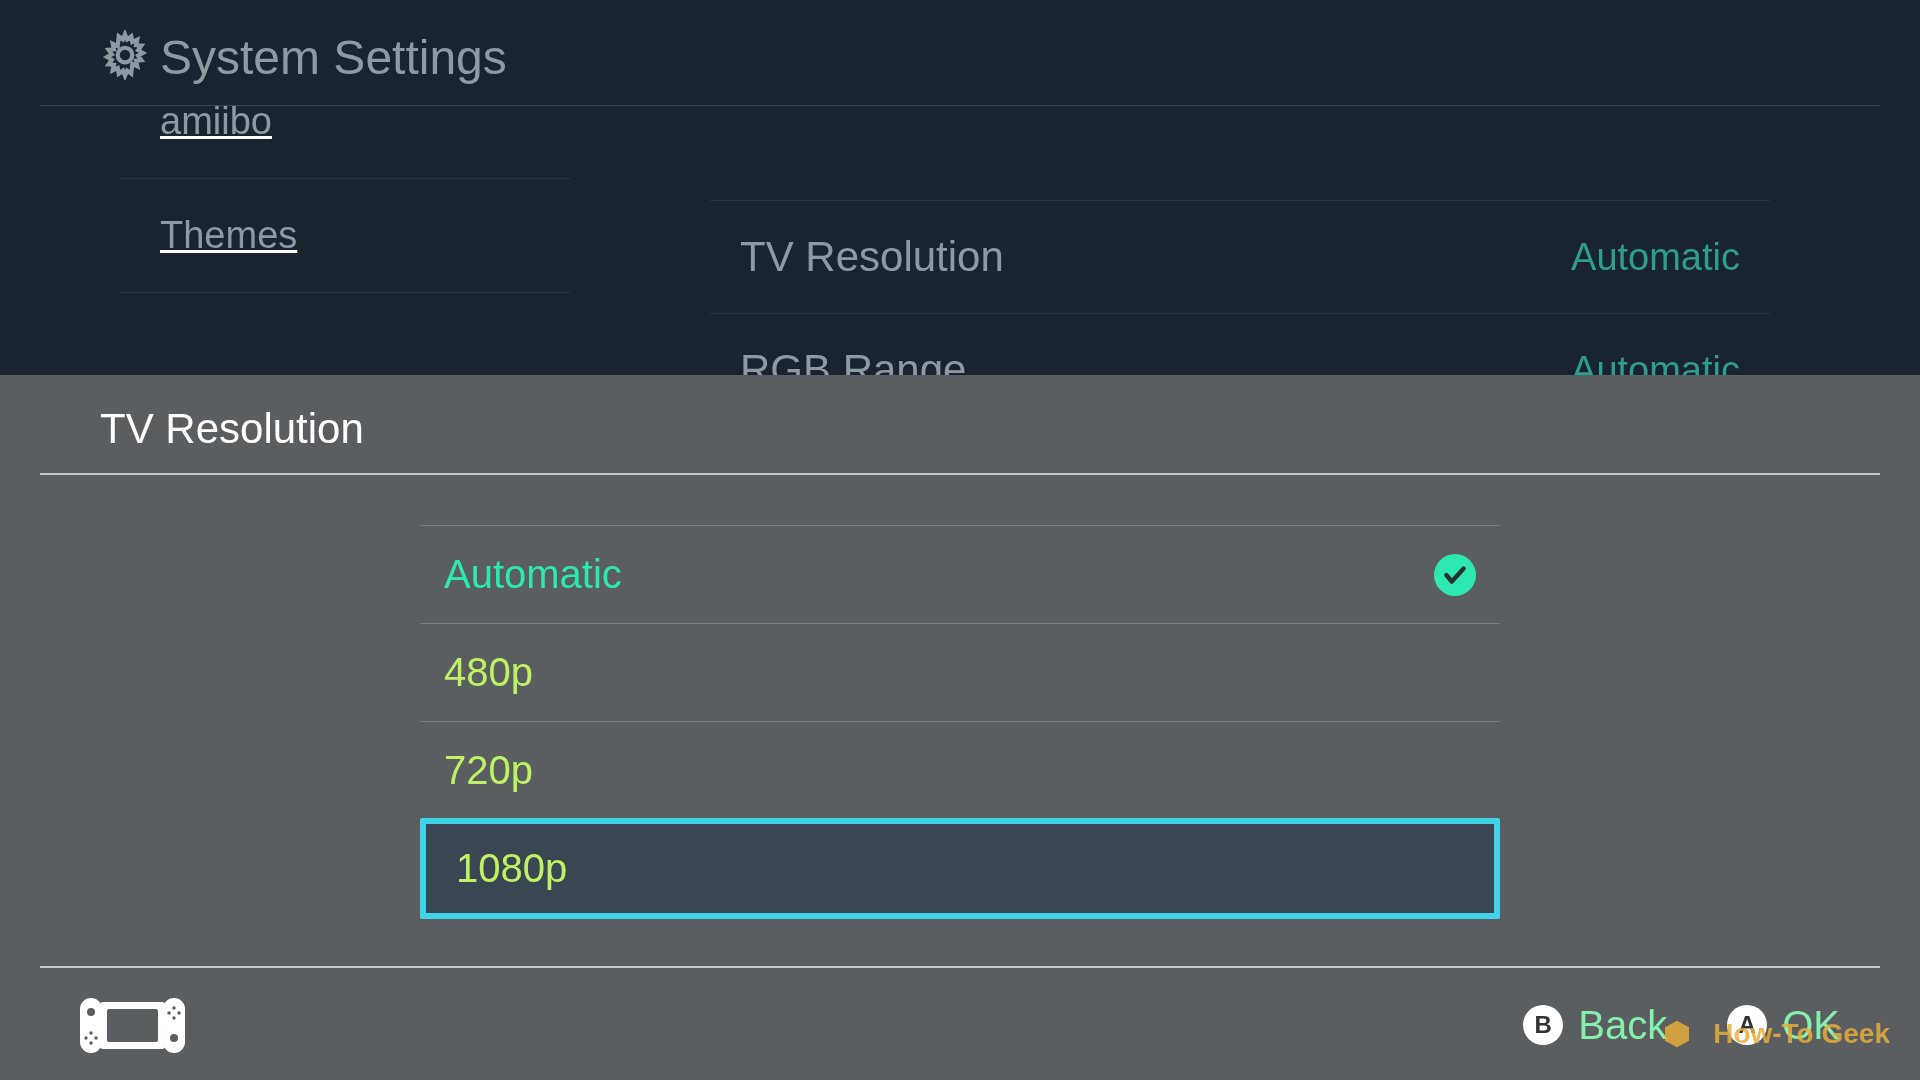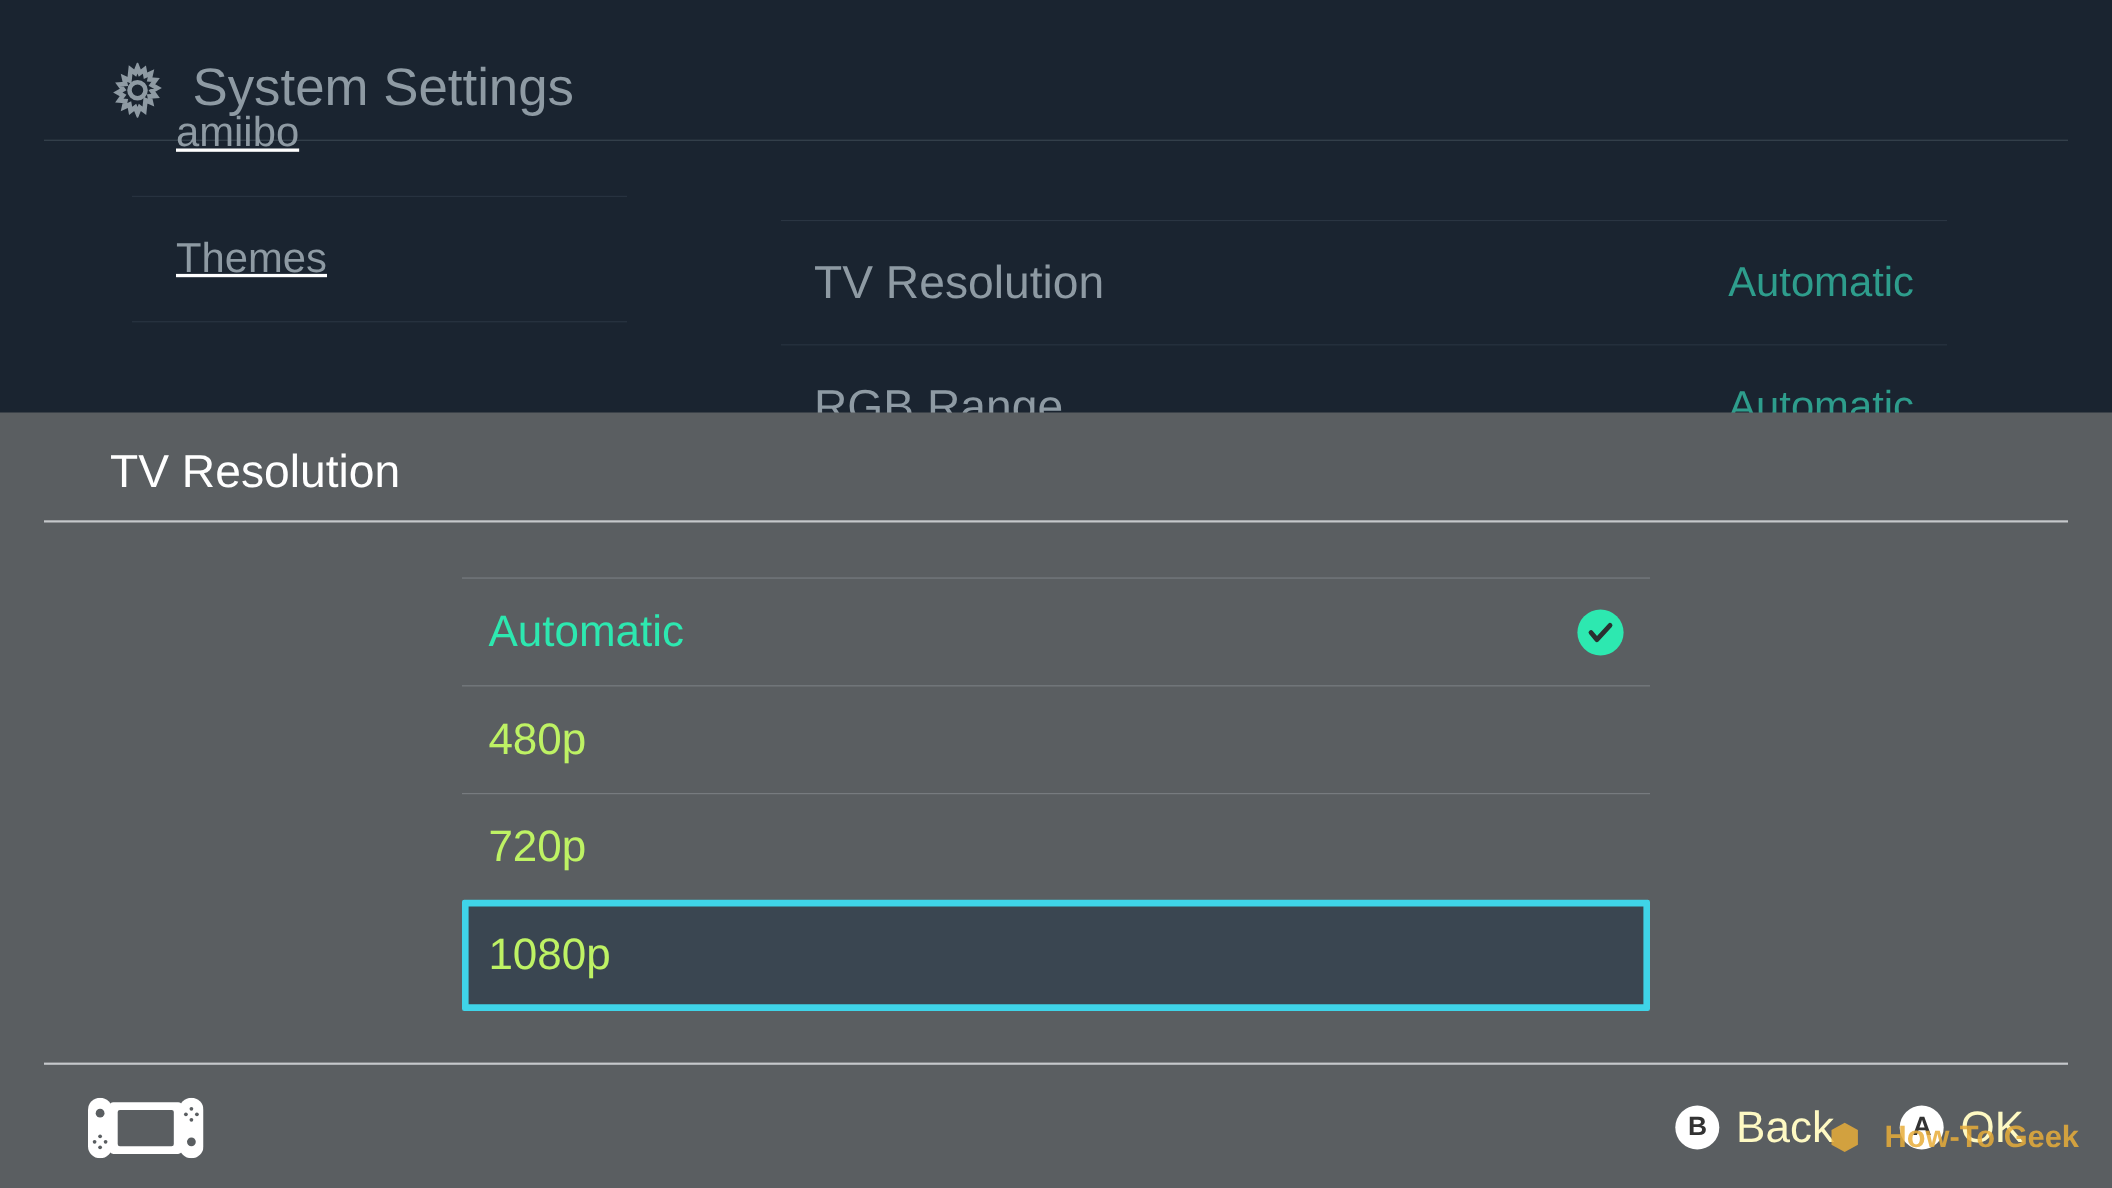--- a/index.html
+++ b/index.html
@@ -11,24 +11,23 @@
     body {
       width: 1920px;
       height: 1080px;
       background: #1a2430;
       color: #fff;
       overflow: hidden;
       position: relative;
     }
     .header {
       display: flex;
-      align-items: flex-end;
+      align-items: flex-start;
       padding: 30px 100px 20px 100px;
-      gap: 25px;
-      margin-top: 22px;
+      gap: 10px;
     }
     .gear-icon {
       width: 50px;
       height: 50px;
       color: #8e9aa3;
     }
     .header-title {
       font-size: 48px;
       font-weight: 300;
       color: #8e9aa3;
@@ -114,21 +113,21 @@
     .option-item.first {
       border-top: 1px solid #7a7f83;
     }
     .option-item.selected-value {
       color: #2de8b0;
     }
     .option-item.highlighted {
       border: 6px solid #3fd4e8;
       background: #3a4651;
       border-radius: 2px;
-      padding: 22px 18px;
+      padding: 22px 30px;
       margin-top: -1px;
     }
     .checkmark-circle {
       width: 42px;
       height: 42px;
       background: #2de8b0;
       border-radius: 50%;
       display: flex;
       align-items: center;
       justify-content: center;
@@ -180,21 +179,21 @@
       display: flex;
       align-items: center;
       justify-content: center;
       color: #333;
       font-size: 24px;
       font-weight: 600;
     }
     .btn-label {
       font-size: 40px;
       font-weight: 300;
-      color: #fef9c3;
+      color: #86efac;
     }
     .watermark {
       position: absolute;
       right: 30px;
       bottom: 30px;
       font-size: 28px;
       font-weight: 600;
       color: #e8ad3a;
       opacity: 0.85;
       display: flex;

